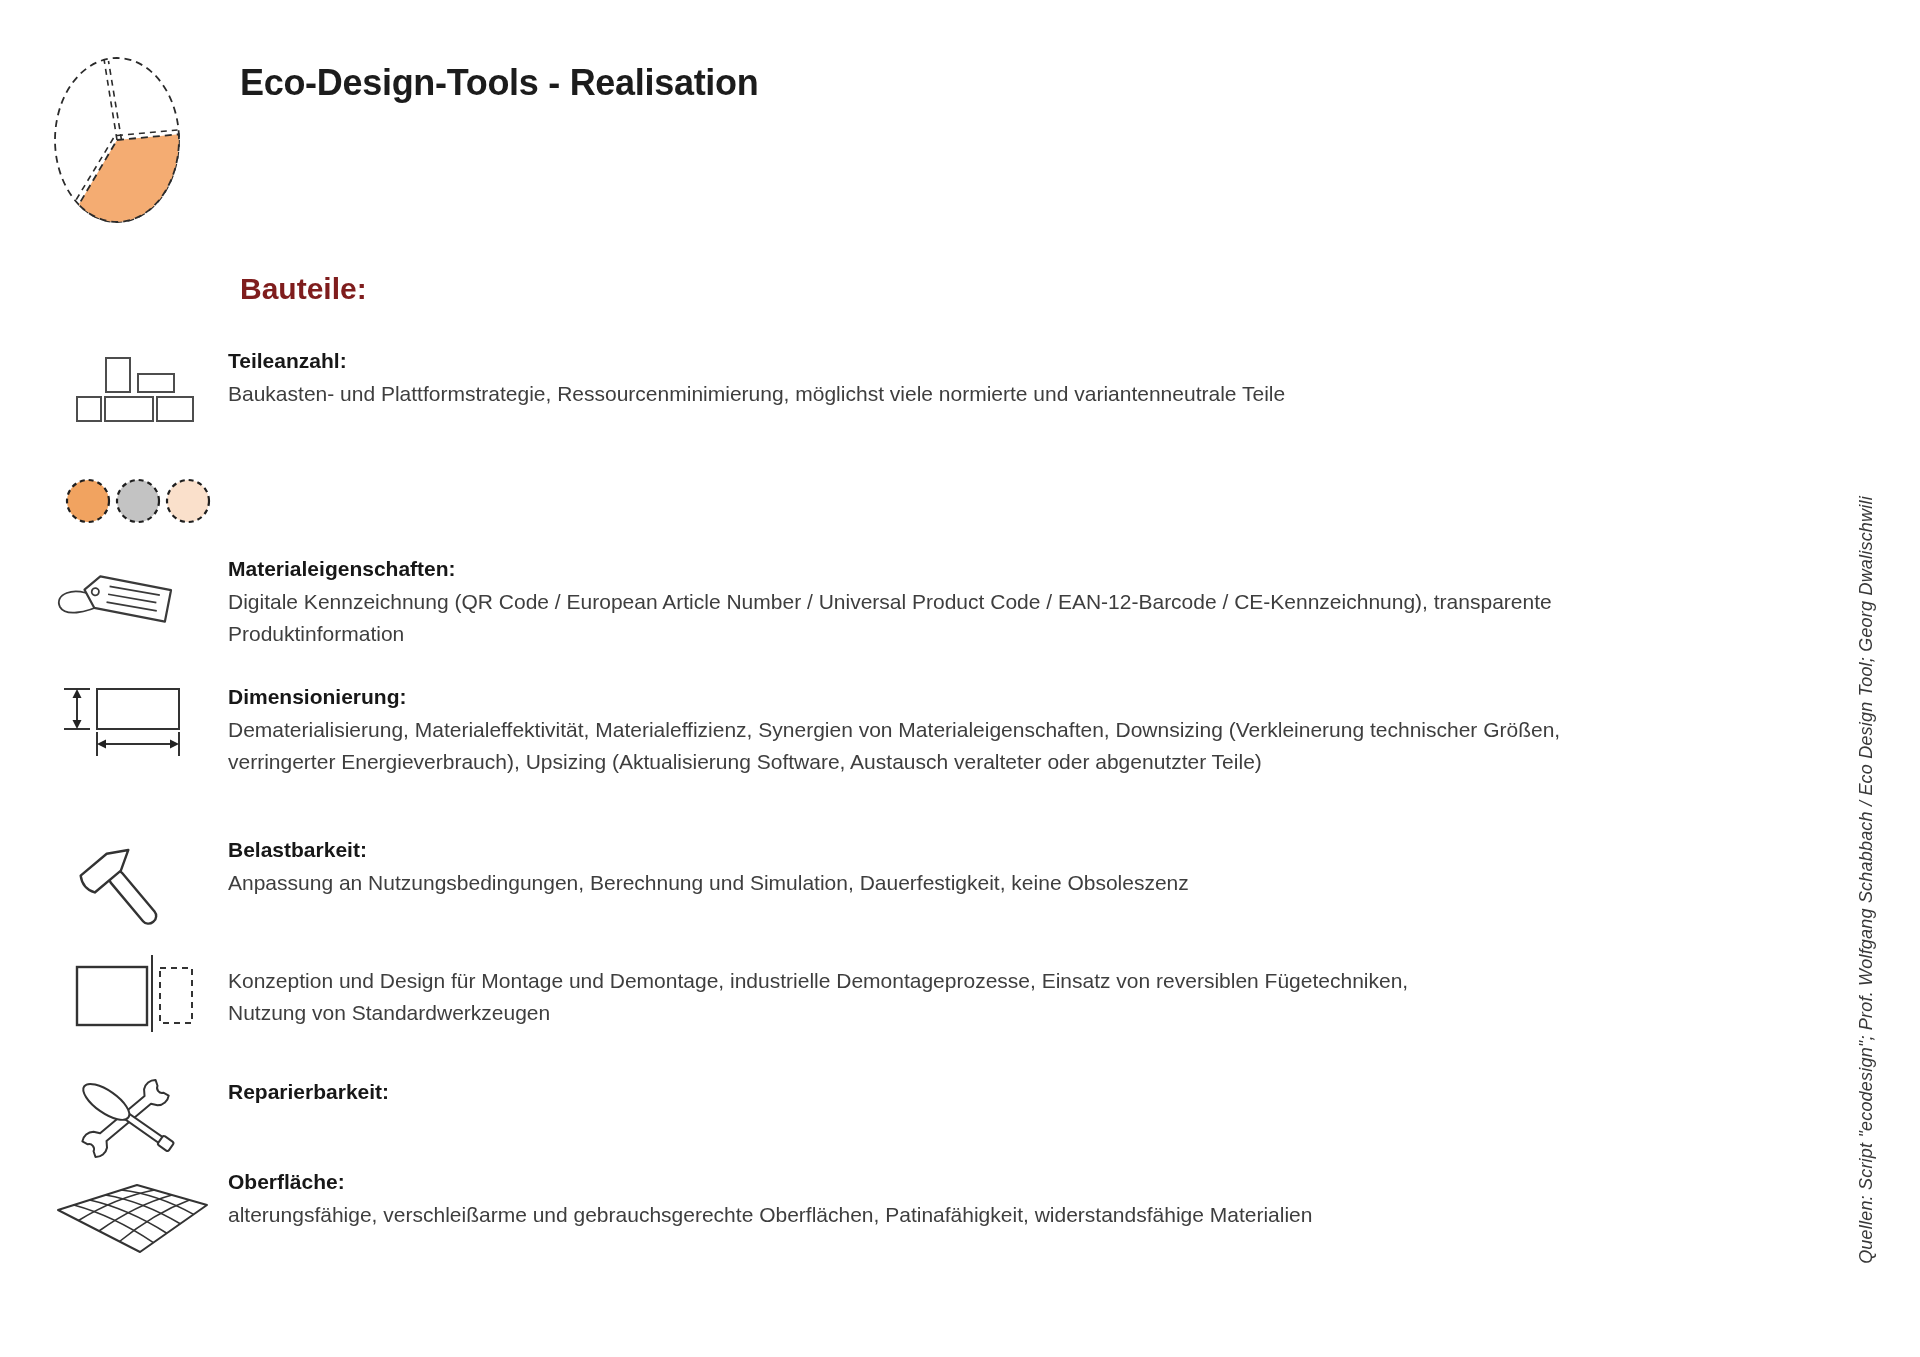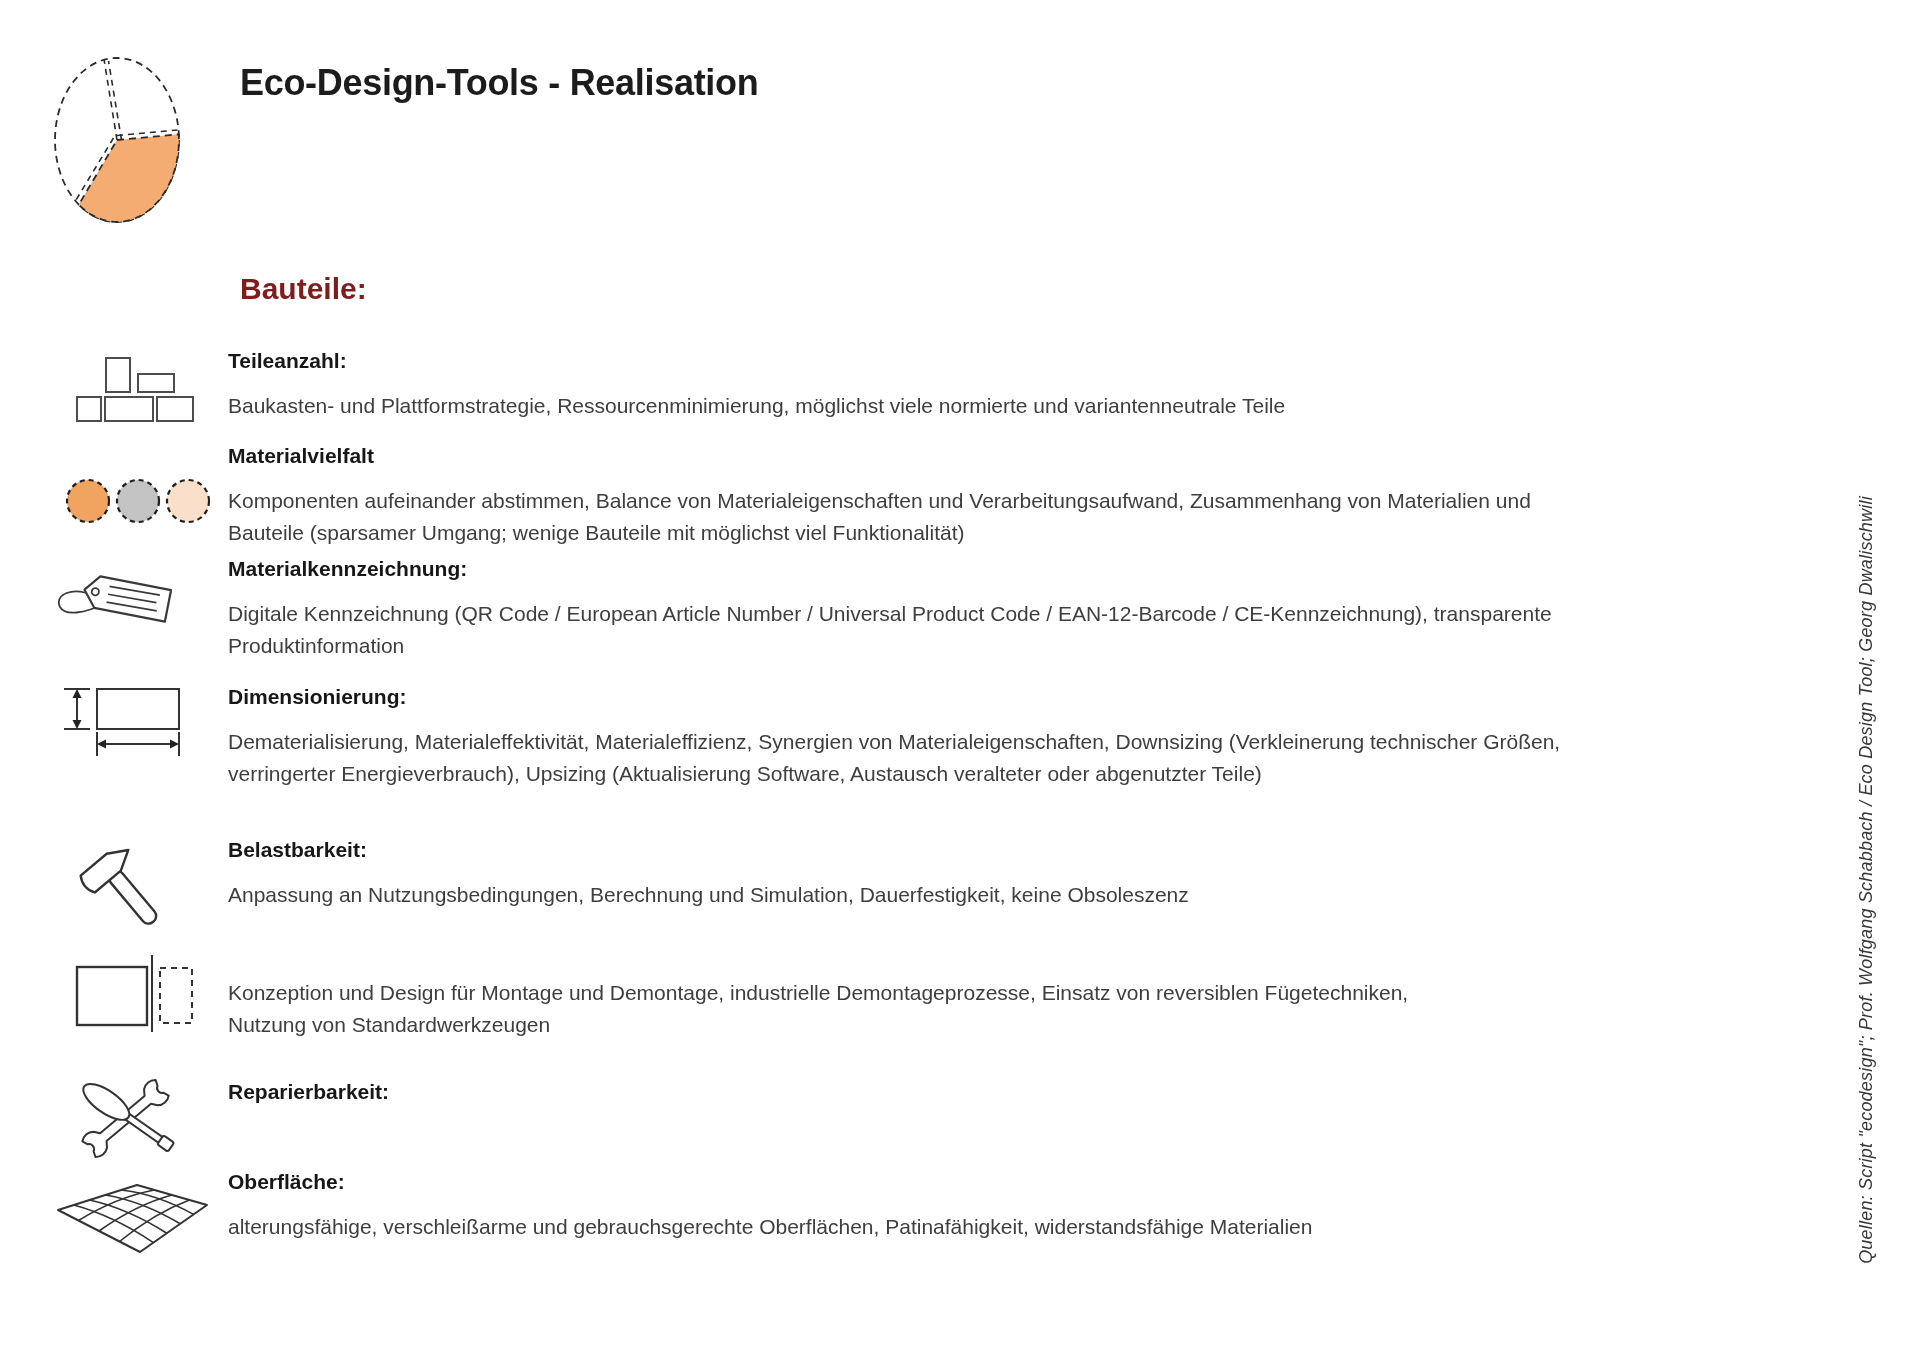--- a/index.html
+++ b/index.html
@@ -13,21 +13,21 @@
   }
   .section-heading{
     position:absolute;left:240px;top:272px;
     font-size:30px;font-weight:700;color:#7f1d1d;
   }
   .item{position:absolute;left:228px;}
   .item-label{
     font-size:21px;font-weight:700;color:#171717;line-height:26px;
   }
   .item-body{
-    margin-top:16px;font-size:21px;font-weight:400;color:#3e3e3e;
+    margin-top:4px;font-size:21px;font-weight:400;color:#3e3e3e;
     line-height:32px;white-space:pre-line;max-width:1600px;
   }
   .icon{position:absolute;overflow:visible;}
   .source-note{
     position:absolute;left:1866px;top:880px;
     transform:translate(-50%,-50%) rotate(-90deg);
     white-space:nowrap;font-size:18px;font-style:italic;color:#383838;
     letter-spacing:0.2px;
   }
   svg{overflow:visible;}
@@ -130,28 +130,23 @@
       <path d="M 69.5,66.5 Q 104.5,38 139.5,25"></path>
     </g>
     <path d="M 8,35 L 87,10 L 157,30 L 90,77 Z" fill="none" stroke="#333" stroke-width="2" stroke-linejoin="round"></path>
   </svg>
 
   <div class="item" style="top:348px">
     <div class="item-label">Teileanzahl:</div>
     <div class="item-body">Baukasten- und Plattformstrategie, Ressourcenminimierung, möglichst viele normierte und variantenneutrale Teile</div>
   </div>
 
-  <div class="item" style="top:443px">
-    <div class="item-label">Materialvielfalt</div>
-    <div class="item-body">Komponenten aufeinander abstimmen, Balance von Materialeigenschaften und Verarbeitungsaufwand, Zusammenhang von Materialien und
-Bauteile (sparsamer Umgang; wenige Bauteile mit möglichst viel Funktionalität)</div>
-  </div>
 
   <div class="item" style="top:556px">
-    <div class="item-label">Materialkennzeichnung:</div>
+    <div class="item-label">Materialeigenschaften:</div>
     <div class="item-body">Digitale Kennzeichnung (QR Code / European Article Number / Universal Product Code / EAN-12-Barcode / CE-Kennzeichnung), transparente
 Produktinformation</div>
   </div>
 
   <div class="item" style="top:684px">
     <div class="item-label">Dimensionierung:</div>
     <div class="item-body">Dematerialisierung, Materialeffektivität, Materialeffizienz, Synergien von Materialeigenschaften, Downsizing (Verkleinerung technischer Größen,
 verringerter Energieverbrauch), Upsizing (Aktualisierung Software, Austausch veralteter oder abgenutzter Teile)</div>
   </div>
 

